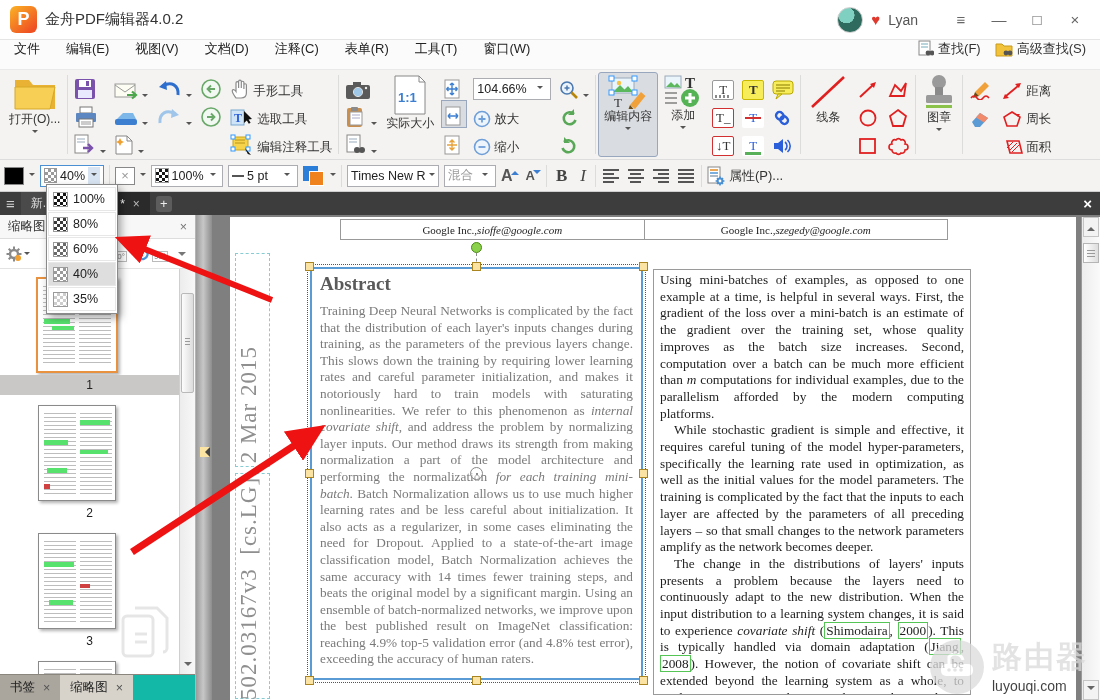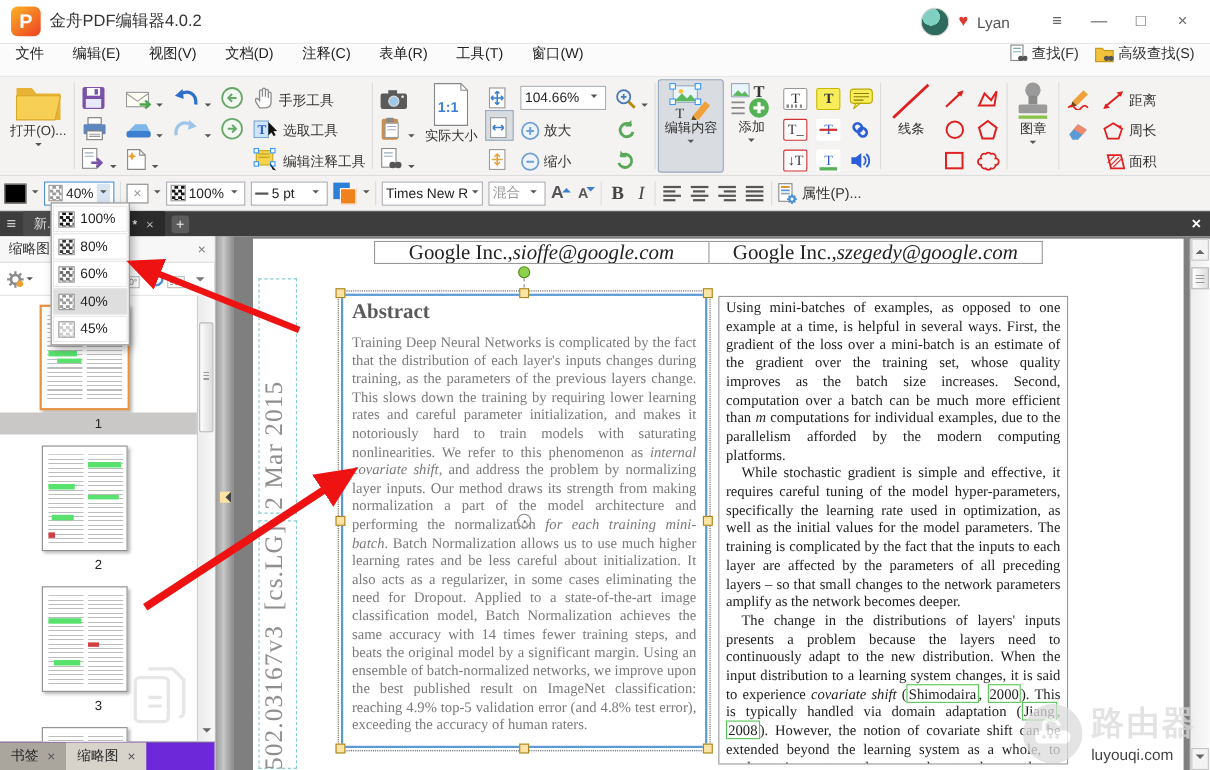--- a/index.html
+++ b/index.html
@@ -75,37 +75,37 @@
   .tcol { position:absolute; top:7px; bottom:6px; width:32px; background:repeating-linear-gradient(#bdbdbd 0 1px, #fff 1px 4px); }
   .tcol.a{left:5px} .tcol.b{left:41px}
   .mk { position:absolute; background:#57e26e; }
   .numband { position:absolute; left:0; right:16px; height:20px; display:flex; align-items:center; justify-content:center; font-size:12px; color:#222; }
   .numband.sel { background:#c9c8c6; }
   .sb-scroll { position:absolute; top:0; bottom:0; right:0; width:16px; background:linear-gradient(90deg,#ececec,#f8f8f8); border-left:1px solid #cfcfcf; }
   .sb-scroll .sthumb { position:absolute; top:24px; left:1px; right:1px; height:100px; background:linear-gradient(90deg,#fdfdfd,#dcdcdc); border:1px solid #b9b9b9; border-radius:2px; }
   .grip { position:absolute; top:44px; left:3px; right:3px; height:8px; background:repeating-linear-gradient(#9a9a9a 0 1px, transparent 1px 3px); }
   .tri-dn { width:0; height:0; border:4px solid transparent; border-top-color:#666; }
   .tri-up { width:0; height:0; border:4px solid transparent; border-bottom-color:#666; }
-  .sb-tabs { height:26px; display:flex; background:#6d28d9; border-top:1px solid #8a867e; }
+  .sb-tabs { height:26px; display:flex; background:#14b8a6; border-top:1px solid #8a867e; }
   .sbtab { display:flex; align-items:center; gap:8px; padding:0 10px; font-size:12.5px; color:#222; }
   .sbtab.inactive { background:#aaa69e; }
   .sbtab.active { background:#d7d3cb; }
   .pagescopy { position:absolute; right:22px; bottom:14px; opacity:.5; }
 
   .splitter { width:16px; background:linear-gradient(90deg,#9b9b9b,#c7c7c7 45%,#8d8d8d); position:relative; }
   .splitter .handle { position:absolute; top:232px; left:4px; width:0; height:0; border:5px solid transparent; border-right-color:#444; }
 
   .docarea { flex:1; position:relative; background:#7f7f7f; overflow:hidden; }
   .page { position:absolute; left:18px; right:24px; top:2px; bottom:0; background:#fff; }
   .doc-scroll { position:absolute; top:2px; bottom:0; right:0; width:19px; background:linear-gradient(90deg,#ededed,#fafafa); border-left:1px solid #9a9a9a; }
   .doc-scroll .btn { position:absolute; left:1px; right:1px; height:20px; background:#f3f3f3; border:1px solid #c5c5c5; display:flex; align-items:center; justify-content:center; }
   .doc-scroll .dthumb { position:absolute; top:26px; left:1px; right:1px; height:20px; background:linear-gradient(90deg,#fff,#ddd); border:1px solid #b5b5b5; }
 
   
-  .affil { position:absolute; left:110px; top:2px; width:608px; height:21px; display:flex; font-family:"Liberation Serif",serif; font-size:19px; color:#222; }
+  .affil { position:absolute; left:110px; top:2px; width:608px; height:21px; display:flex; font-family:"Liberation Serif",serif; font-size:11px; color:#222; }
   .affil .cell { flex:1; border:1px solid #999; display:flex; align-items:center; justify-content:center; white-space:nowrap; overflow:hidden; }
   .affil .cell + .cell { border-left:none; }
   .sidenote-box { position:absolute; left:5px; width:35px; border:1px dashed #86ccd4; }
   .sidenote-text { position:absolute; left:6px; top:483px; transform:rotate(-90deg); transform-origin:0 0; width:448px; white-space:pre; font-family:"Liberation Serif",serif; font-size:23px; color:#8f8f8f; letter-spacing:1px; }
   .absbox { position:absolute; left:80px; top:50px; width:333px; height:413px; border:2px solid #5b9bd5; outline:1px dotted #555; outline-offset:2px; background:#fff; }
   .abshead { font-family:"Liberation Serif",serif; font-weight:bold; font-size:19px; color:#5a5a5a; padding:4px 8px 2px; }
   .abstext { font-family:"Liberation Serif",serif; font-size:13.3px; line-height:16.6px; color:#7a7a7a; text-align:justify; padding:6px 8px; }
   .handle { position:absolute; width:9px; height:9px; background:#fbe3a3; border:1px solid #a9841f; z-index:5; }
   .rothandle { position:absolute; width:11px; height:11px; border-radius:50%; background:#8bd14b; border:1px solid #4a8a12; z-index:5; }
   .rotline { position:absolute; width:0; border-left:1px dashed #888; height:14px; z-index:4; }
@@ -888,21 +888,21 @@
     <div class="opitem">
         <span class="chk d60"></span>
         <span>60%</span>
       </div>
     <div class="opitem selected">
         <span class="chk d40"></span>
         <span>40%</span>
       </div>
     <div class="opitem">
         <span class="chk d20"></span>
-        <span>45%</span>
+        <span>35%</span>
       </div>
   </div>
 
   <svg class="arrows" width="1100" height="700">
     <defs>
       <marker id="ah" markerWidth="5.5" markerHeight="5" refX="4.2" refY="2.5" orient="auto">
         <path d="M0 0L5.5 2.5L0 5z" fill="#ee1212"></path>
       </marker>
     </defs>
     <line x1="272" y1="300" x2="122" y2="240" stroke="#ee1212" stroke-width="6" marker-end="url(#ah)"></line>

